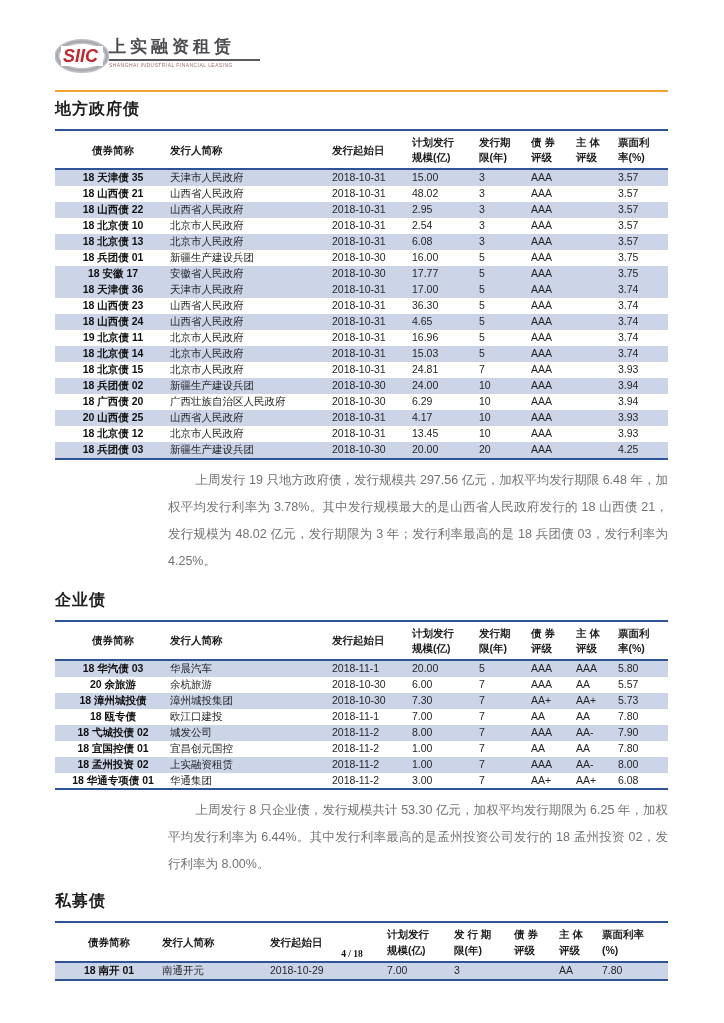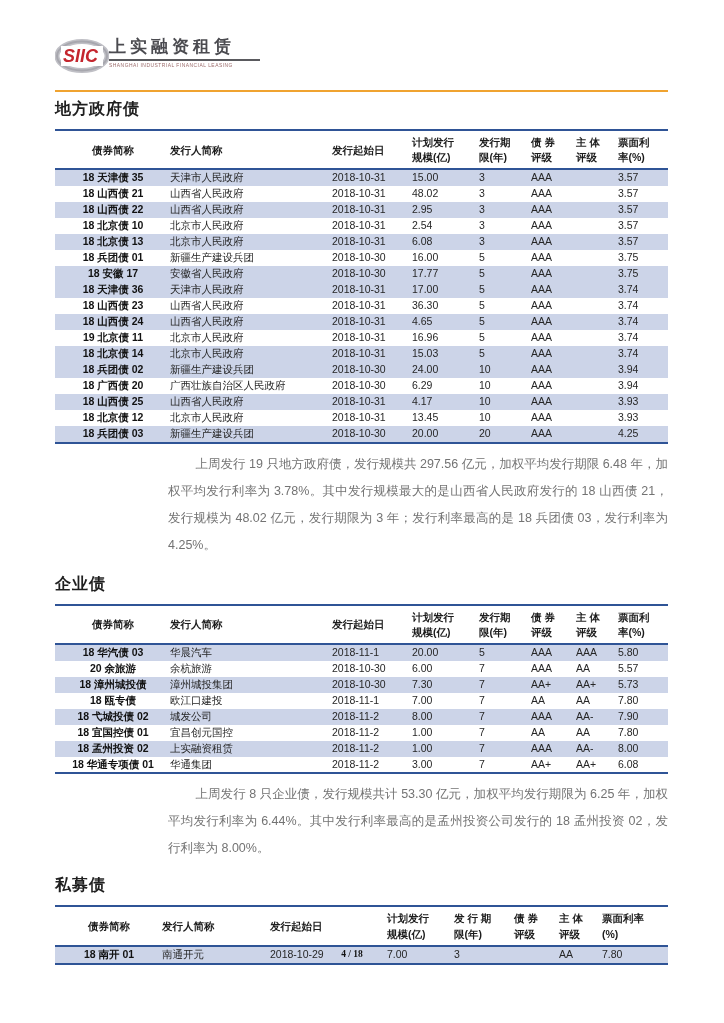--- a/index.html
+++ b/index.html
@@ -242,20 +242,30 @@
           <tr class="stripe">
             <td class="bond-name">18 北京债 14</td>
             <td>北京市人民政府</td>
             <td>2018-10-31</td>
             <td>15.03</td>
             <td>5</td>
             <td>AAA</td>
             <td></td>
             <td>3.74</td>
           </tr>
+          <tr>
+            <td class="bond-name">18 北京债 15</td>
+            <td>北京市人民政府</td>
+            <td>2018-10-31</td>
+            <td>24.81</td>
+            <td>7</td>
+            <td>AAA</td>
+            <td></td>
+            <td>3.93</td>
+          </tr>
           <tr class="stripe">
             <td class="bond-name">18 兵团债 02</td>
             <td>新疆生产建设兵团</td>
             <td>2018-10-30</td>
             <td>24.00</td>
             <td>10</td>
             <td>AAA</td>
             <td></td>
             <td>3.94</td>
           </tr>
@@ -263,21 +273,21 @@
             <td class="bond-name">18 广西债 20</td>
             <td>广西壮族自治区人民政府</td>
             <td>2018-10-30</td>
             <td>6.29</td>
             <td>10</td>
             <td>AAA</td>
             <td></td>
             <td>3.94</td>
           </tr>
           <tr class="stripe">
-            <td class="bond-name">18 山西债 25</td>
+            <td class="bond-name">20 山西债 25</td>
             <td>山西省人民政府</td>
             <td>2018-10-31</td>
             <td>4.17</td>
             <td>10</td>
             <td>AAA</td>
             <td></td>
             <td>3.93</td>
           </tr>
           <tr>
             <td class="bond-name">18 北京债 12</td>

